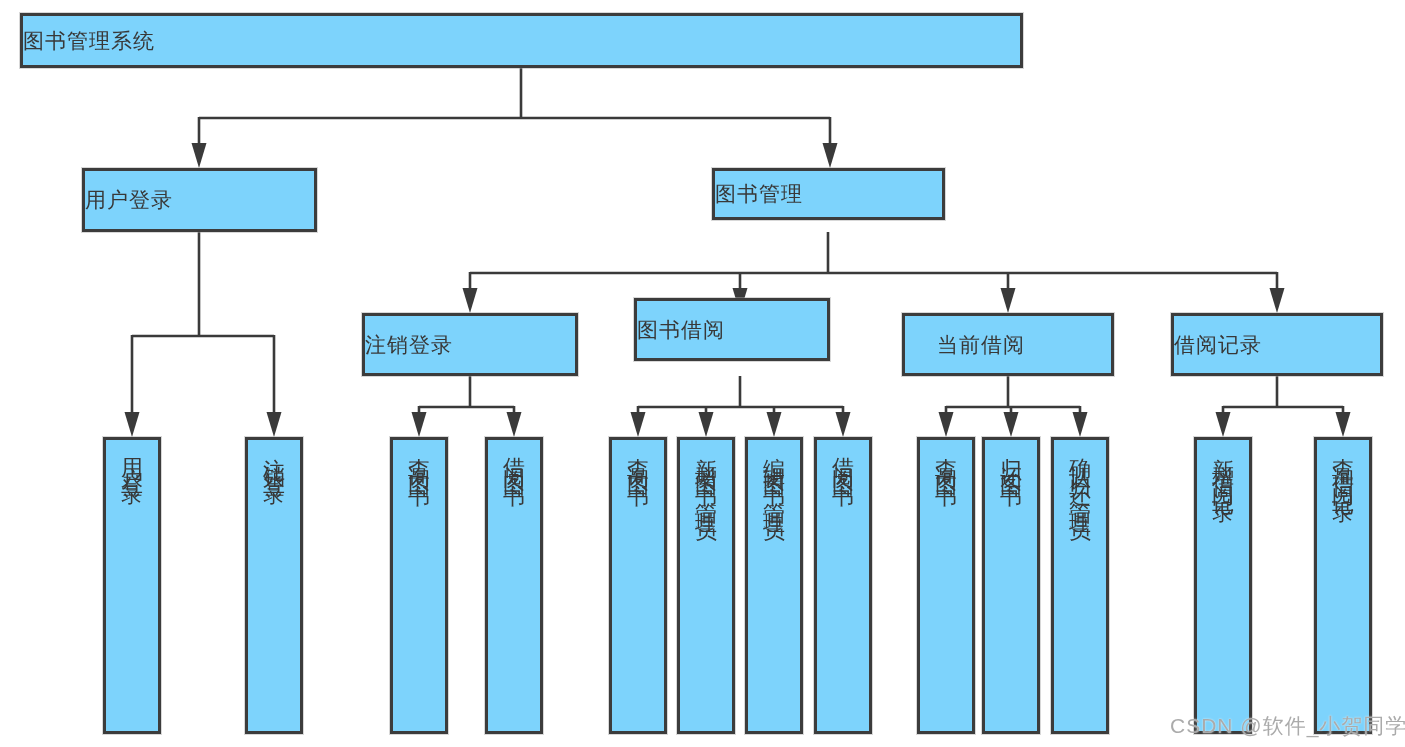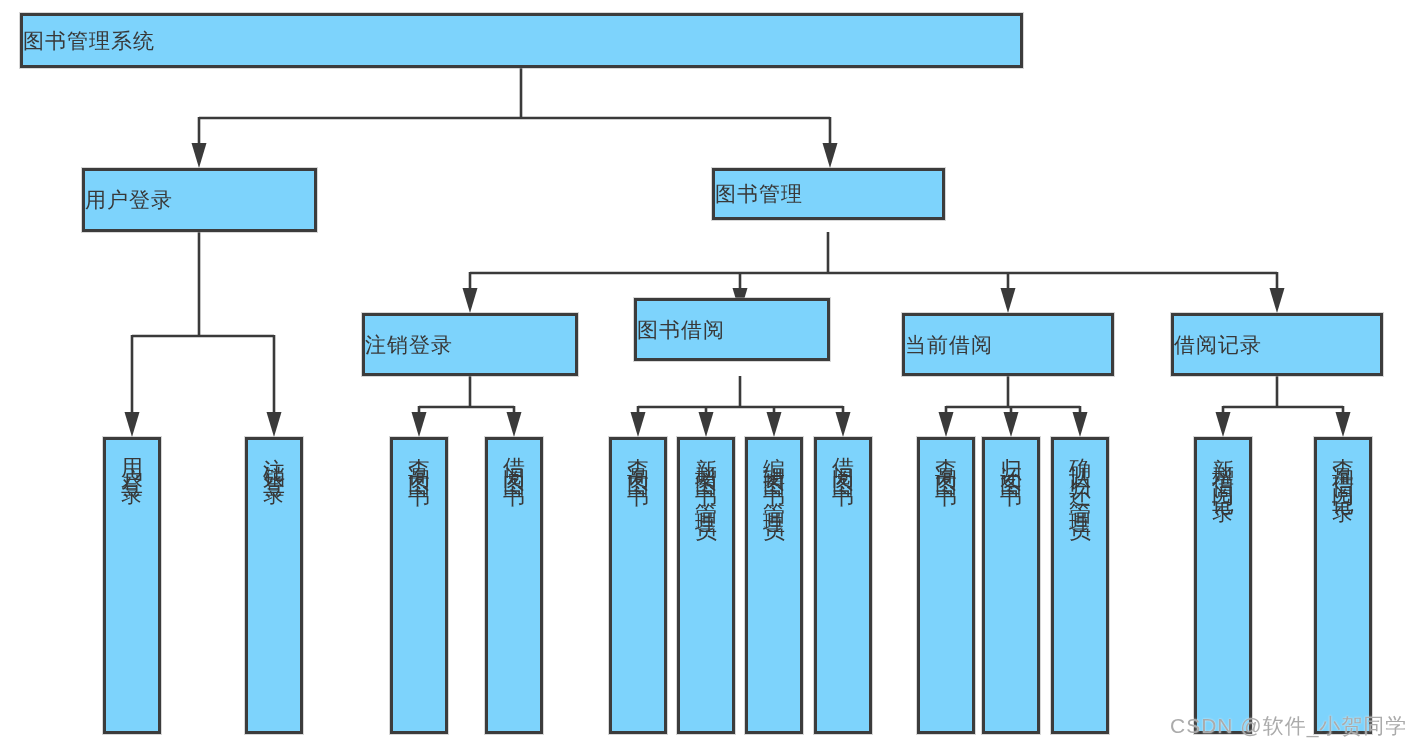--- a/index.html
+++ b/index.html
@@ -42,21 +42,21 @@
     font-size: 22px;
     letter-spacing: 9px;
     line-height: 1;
   }
   
   #n-root            { left: 20px;   top: 13px;  width: 1003px; height: 55px; }
   #n-user-login      { left: 82px;   top: 168px; width: 235px;  height: 64px; }
   #n-book-mgmt       { left: 712px;  top: 168px; width: 233px;  height: 52px; }
   #n-new-book-rec    { left: 362px;  top: 313px; width: 216px;  height: 63px; }
   #n-book-borrow     { left: 634px;  top: 298px; width: 196px;  height: 63px; }
-  #n-current-borrow  { left: 902px;  top: 313px; width: 212px;  height: 63px; }
+  #n-current-borrow  { left: 902px;  top: 313px; width: 212px;  height: 63px; padding-left: 32px; }
   #n-borrow-records  { left: 1171px; top: 313px; width: 212px;  height: 63px; }
   
   #v-user-login          { left: 103px;  }
   #v-logout              { left: 245px;  }
   #v-query-book-rec      { left: 390px;  }
   #v-borrow-book-rec     { left: 485px;  }
   #v-query-book-bb       { left: 609px;  }
   #v-add-book            { left: 677px;  }
   #v-edit-book           { left: 745px;  }
   #v-borrow-book-bb      { left: 814px;  }

